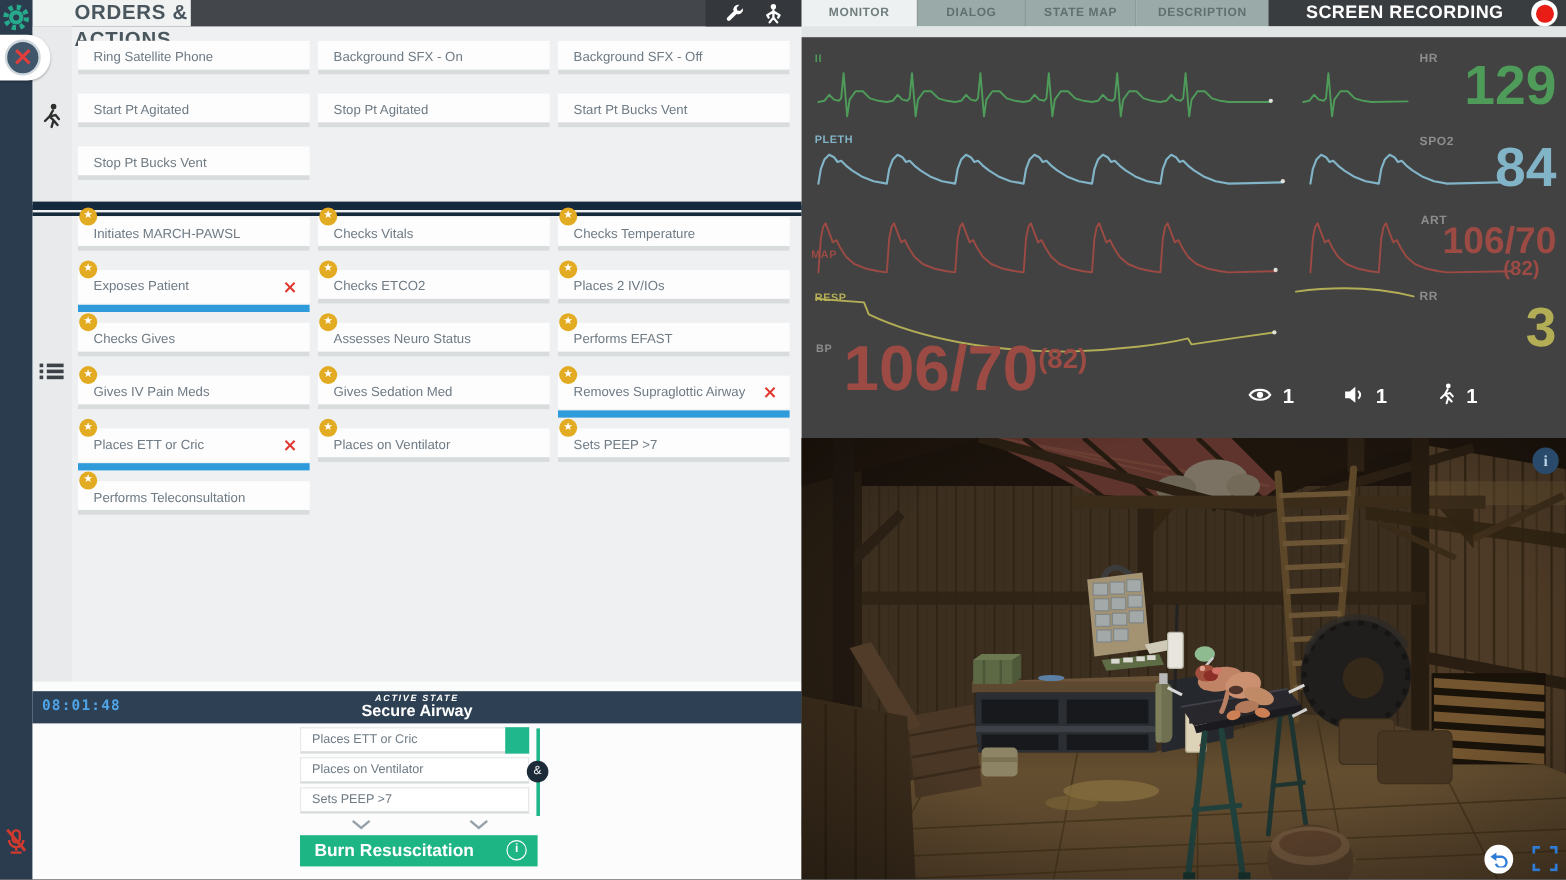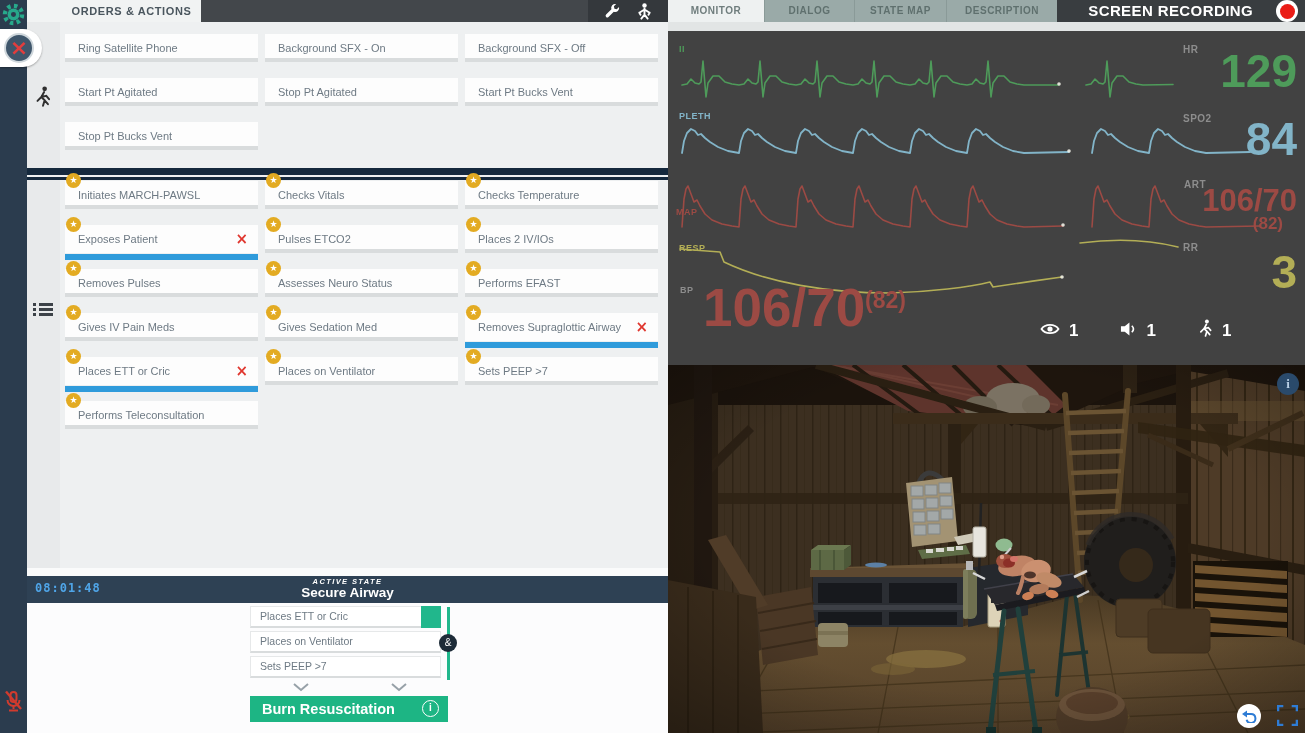--- a/index.html
+++ b/index.html
@@ -13,23 +13,23 @@
   #close-tab{position:absolute;left:0;top:29px;width:42px;height:38px;background:#fff;
              border-radius:0 19px 19px 0;z-index:7;box-shadow:0 1px 2px rgba(0,0,0,.3);}
   #close-tab .xcirc{position:absolute;left:4px;top:4px;width:30px;height:30px;border-radius:50%;
              background:#3f566b;border:2px solid #cfd7dc;color:#e23d3d;font-weight:bold;
              font-size:22px;line-height:26px;text-align:center;font-family:"DejaVu Sans",sans-serif;}
   #mic-muted{position:absolute;left:3px;top:690px;width:21px;height:24px;}
 
   
   #left-panel{position:absolute;left:27px;top:0;width:641px;height:733px;background:#eef0f1;}
   #lp-header{position:absolute;left:0;top:0;width:641px;height:22px;background:#43474b;}
-  #lp-tab{position:absolute;left:0;top:0;width:174px;height:22px;background:#f1f3f3;
-          font-size:11px;font-weight:bold;letter-spacing:.6px;color:#4a565e;
-          line-height:22px;padding-left:35px;text-align:center;}
+  #lp-tab{position:absolute;left:0;top:0;width:132px;height:22px;background:#f1f3f3;
+          font-size:17px;font-weight:bold;letter-spacing:.6px;color:#4a565e;
+          line-height:22px;padding-left:35px;}
   #lp-tools{position:absolute;right:0;top:0;width:80px;height:22px;background:#34383c;
             display:flex;align-items:center;justify-content:space-evenly;}
   #icon-rail{position:absolute;left:0;top:22px;width:33px;height:548px;background:#e8eaeb;}
   #run-tool{position:absolute;left:7px;top:86px;width:18px;height:22px;}
   #list-tool{position:absolute;left:6px;top:301px;width:20px;height:18px;}
   .list-line{height:3px;background:#3c4248;margin:2px 0 2px 6px;position:relative;}
   .list-line:before{content:"";position:absolute;left:-6px;top:0;width:3px;height:3px;background:#3c4248;}
 
   #actions-grid{position:absolute;left:38px;top:34px;width:600px;height:130px;}
   #checklist-grid{position:absolute;left:38px;top:181px;width:600px;height:270px;}
@@ -177,23 +177,23 @@
         <div class="abtn" style="left: 200px; top: 44px;"><span>Stop Pt Agitated</span></div>
         <div class="abtn" style="left: 400px; top: 44px;"><span>Start Pt Bucks Vent</span></div>
         <div class="abtn" style="left: 0px; top: 88px;"><span>Stop Pt Bucks Vent</span></div>
       </div>
     <div id="navy-divider"></div>
     <div id="checklist-grid">
         <div class="clcard" style="left: 0px; top: 0px;"><span class="star">★</span><span class="cllabel">Initiates MARCH-PAWSL</span></div>
         <div class="clcard" style="left: 200px; top: 0px;"><span class="star">★</span><span class="cllabel">Checks Vitals</span></div>
         <div class="clcard" style="left: 400px; top: 0px;"><span class="star">★</span><span class="cllabel">Checks Temperature</span></div>
         <div class="clcard haspro" style="left: 0px; top: 44px;"><span class="star">★</span><span class="cllabel">Exposes Patient</span><span class="clx">×</span><div class="clbar"></div></div>
-        <div class="clcard" style="left: 200px; top: 44px;"><span class="star">★</span><span class="cllabel">Pulses ETCO2</span></div>
+        <div class="clcard" style="left: 200px; top: 44px;"><span class="star">★</span><span class="cllabel">Checks ETCO2</span></div>
         <div class="clcard" style="left: 400px; top: 44px;"><span class="star">★</span><span class="cllabel">Places 2 IV/IOs</span></div>
-        <div class="clcard" style="left: 0px; top: 88px;"><span class="star">★</span><span class="cllabel">Removes Pulses</span></div>
+        <div class="clcard" style="left: 0px; top: 88px;"><span class="star">★</span><span class="cllabel">Checks Gives</span></div>
         <div class="clcard" style="left: 200px; top: 88px;"><span class="star">★</span><span class="cllabel">Assesses Neuro Status</span></div>
         <div class="clcard" style="left: 400px; top: 88px;"><span class="star">★</span><span class="cllabel">Performs EFAST</span></div>
         <div class="clcard" style="left: 0px; top: 132px;"><span class="star">★</span><span class="cllabel">Gives IV Pain Meds</span></div>
         <div class="clcard" style="left: 200px; top: 132px;"><span class="star">★</span><span class="cllabel">Gives Sedation Med</span></div>
         <div class="clcard haspro" style="left: 400px; top: 132px;"><span class="star">★</span><span class="cllabel">Removes Supraglottic Airway</span><span class="clx">×</span><div class="clbar"></div></div>
         <div class="clcard haspro" style="left: 0px; top: 176px;"><span class="star">★</span><span class="cllabel">Places ETT or Cric</span><span class="clx">×</span><div class="clbar"></div></div>
         <div class="clcard" style="left: 200px; top: 176px;"><span class="star">★</span><span class="cllabel">Places on Ventilator</span></div>
         <div class="clcard" style="left: 400px; top: 176px;"><span class="star">★</span><span class="cllabel">Sets PEEP &gt;7</span></div>
         <div class="clcard" style="left: 0px; top: 220px;"><span class="star">★</span><span class="cllabel">Performs Teleconsultation</span></div>
       </div>

